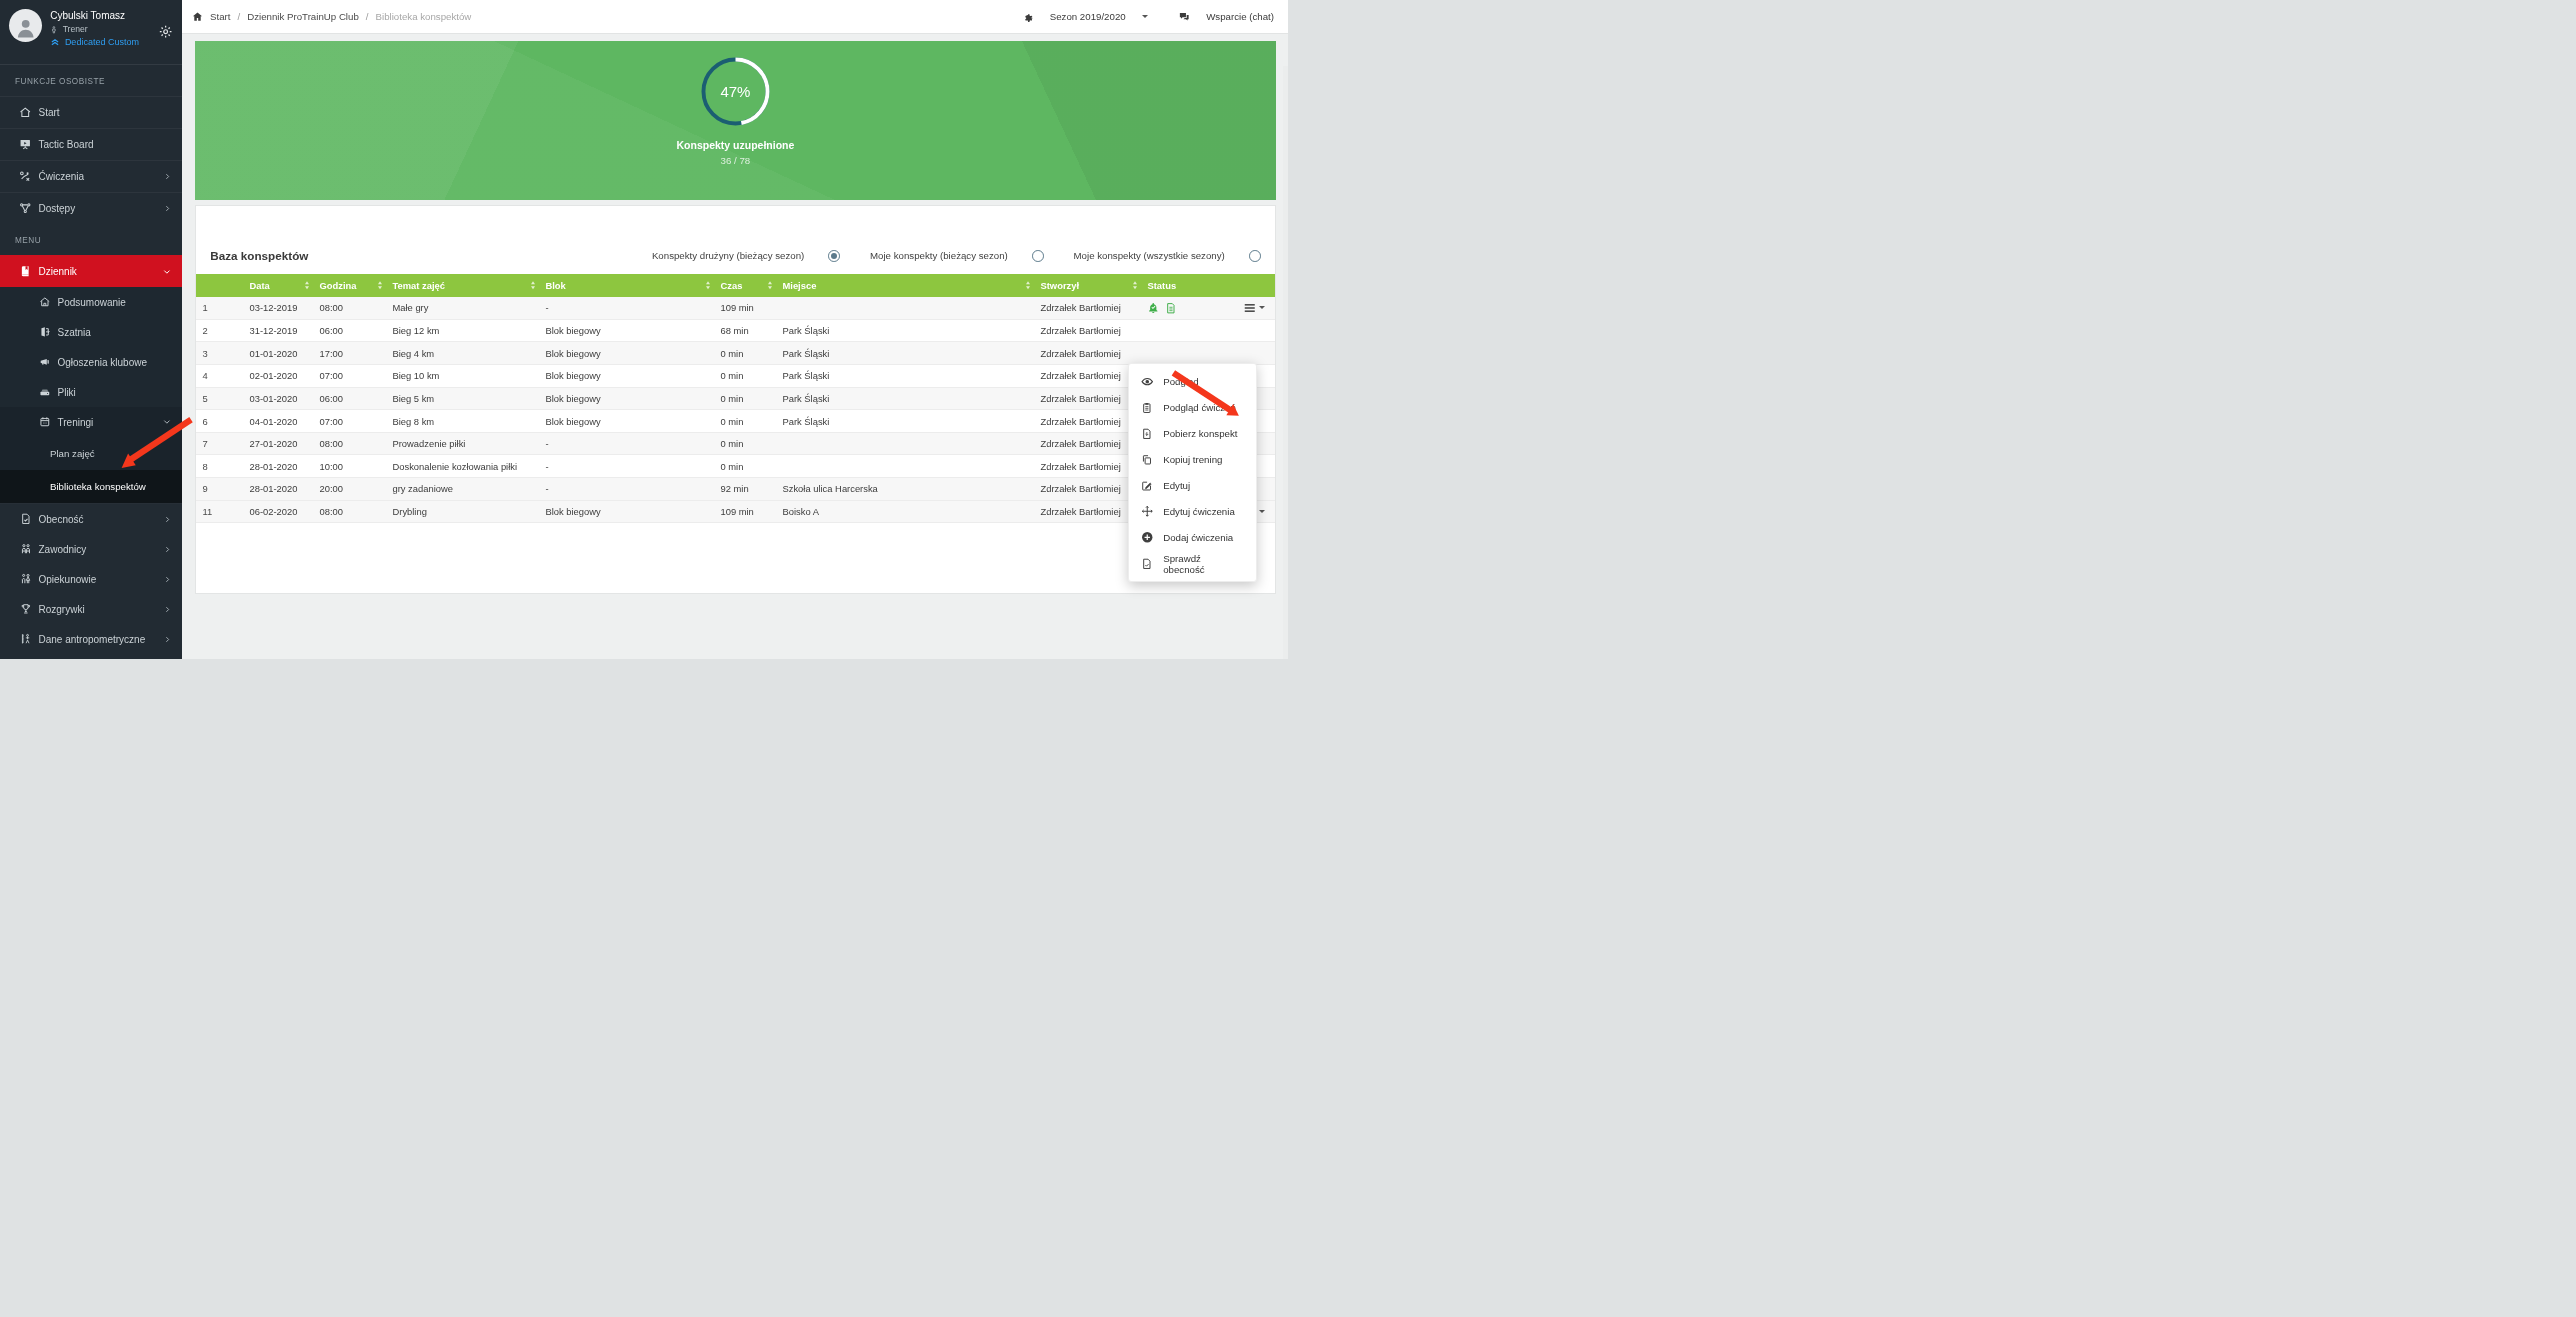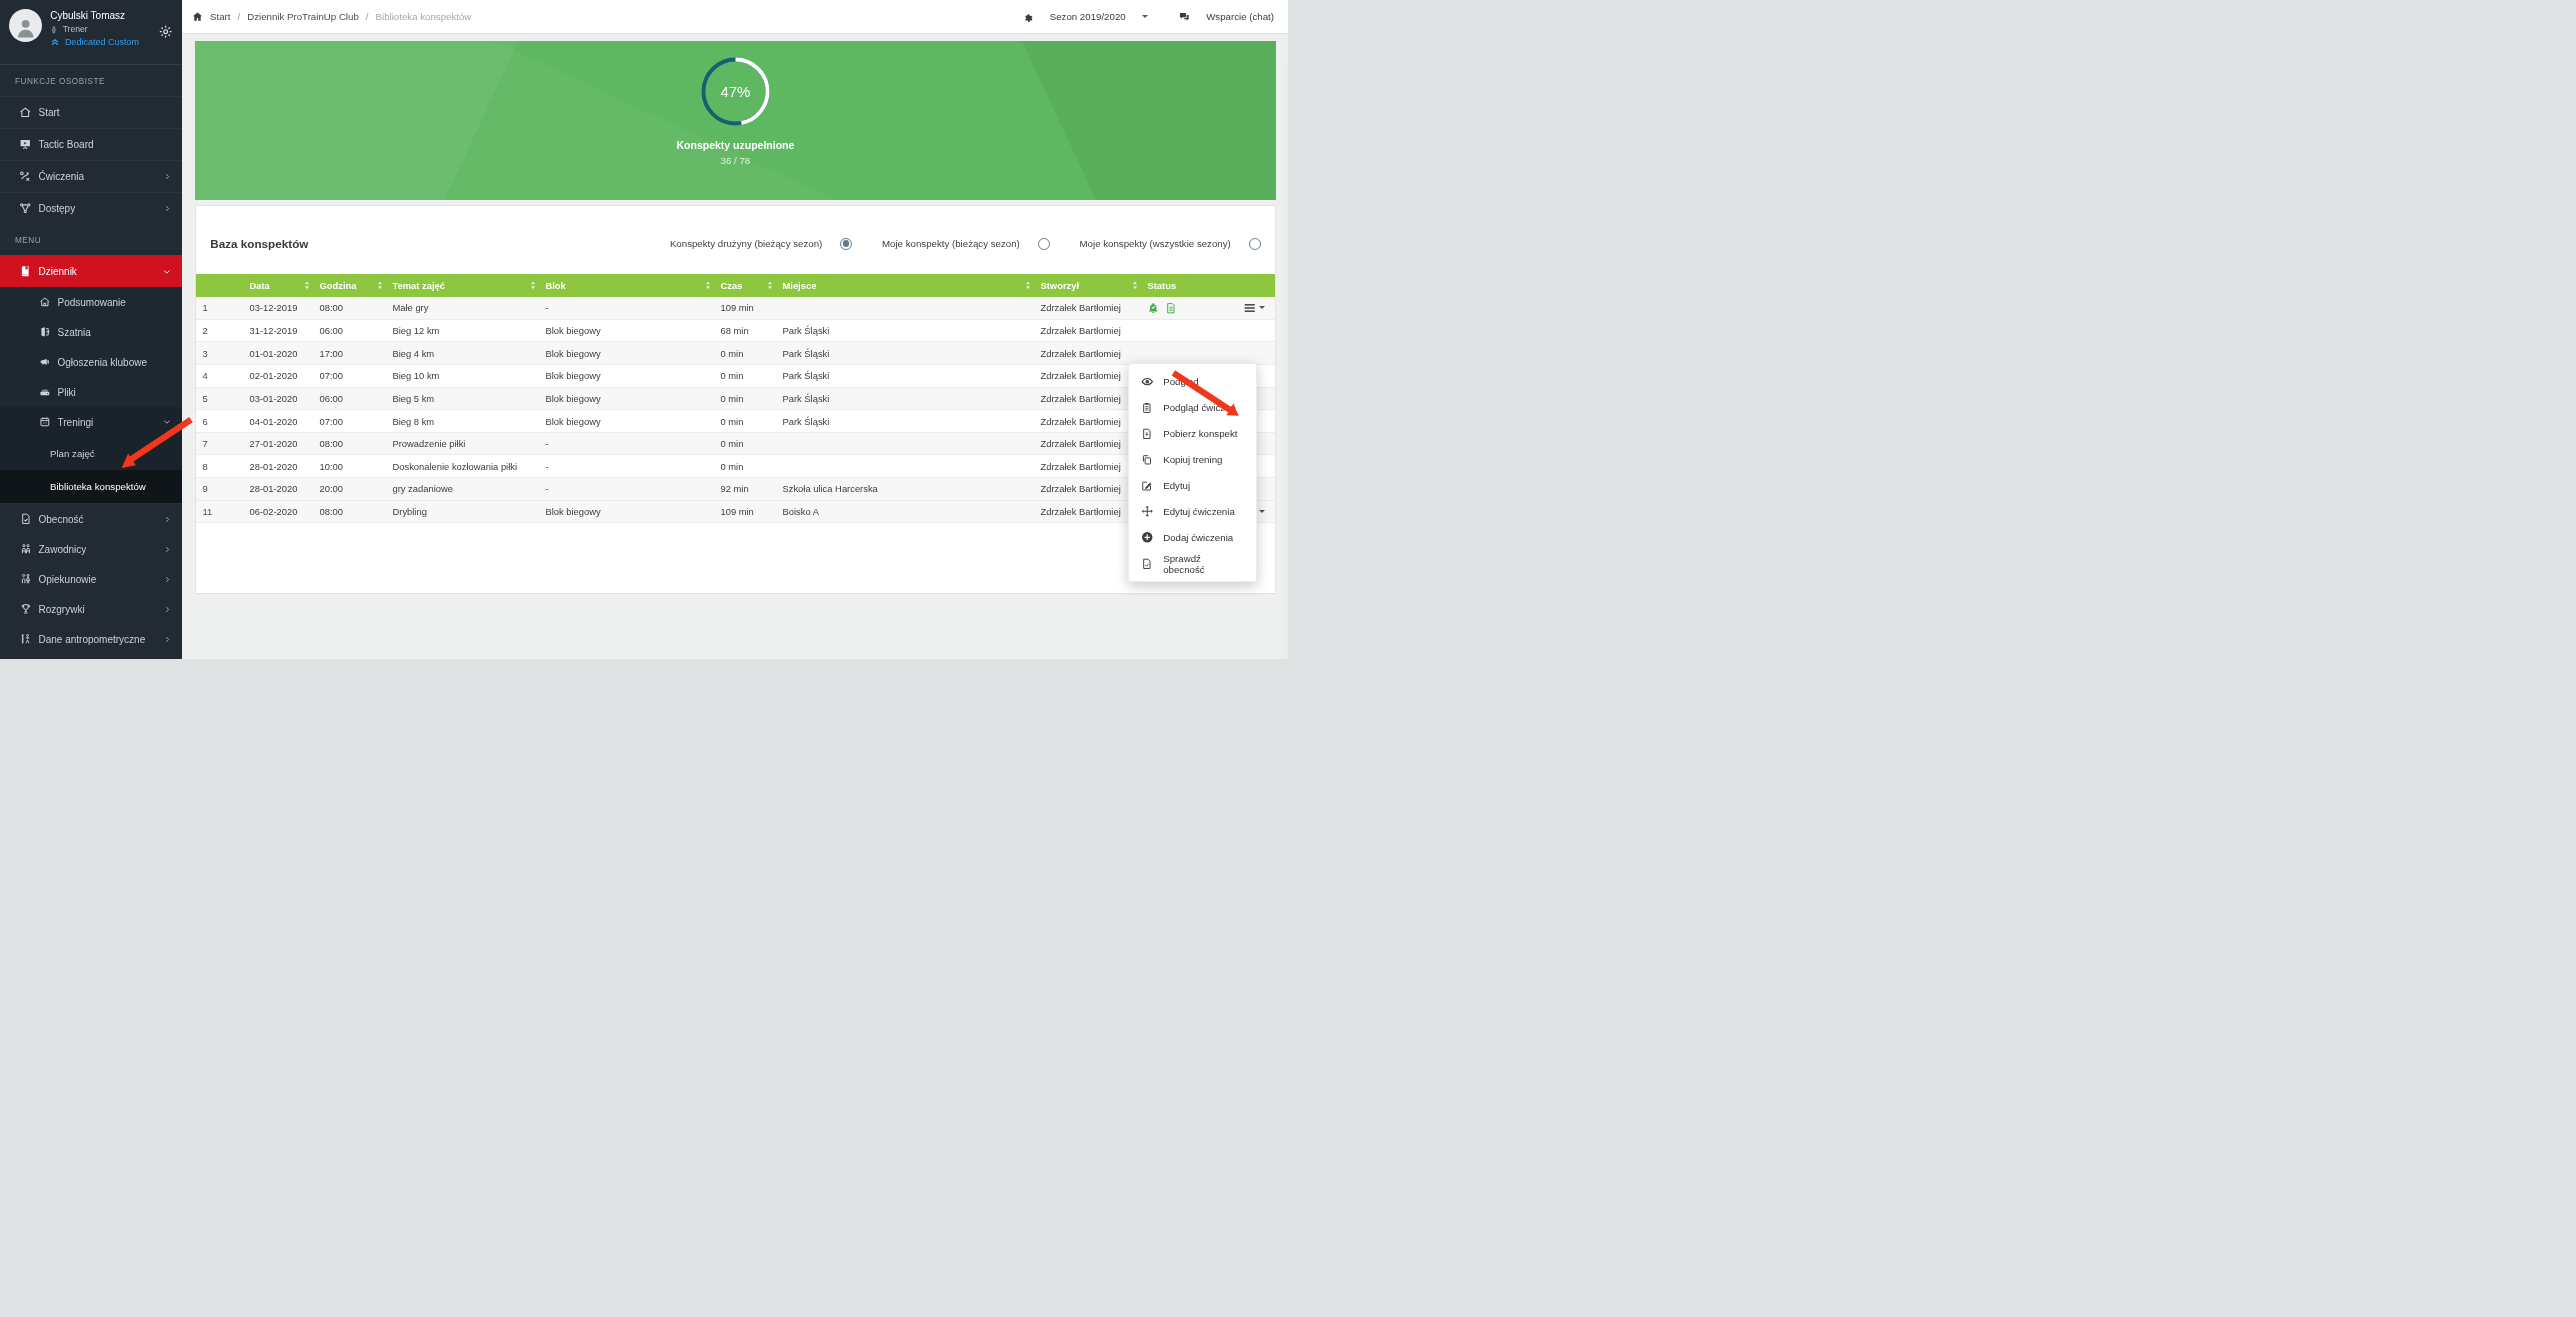--- a/index.html
+++ b/index.html
@@ -51,24 +51,24 @@
   .card{flex:1;height:159px;position:relative;color:#fff;
         background-image:linear-gradient(115deg,rgba(255,255,255,.05) 0 28%,transparent 28%),
                          linear-gradient(245deg,rgba(0,0,0,.05) 0 22%,transparent 22%),
                          linear-gradient(25deg,rgba(255,255,255,.04) 0 45%,transparent 45%)}
   .ringwrap{position:relative;width:75px;margin:12.5px auto 0}
   .pct{position:absolute;inset:0;display:flex;align-items:center;justify-content:center;font-size:15px}
   .card-label{text-align:center;font-weight:bold;font-size:10.5px;margin-top:10px}
   .card-sub{text-align:center;font-size:9.7px;color:rgba(255,255,255,.78);margin-top:4.7px}
 
   .panel{margin-top:4.7px;background:#fff;border:0.8px solid #e3e5e5;height:389px;overflow:hidden}
-  .panel-head{display:flex;align-items:center;padding:20px 14px 0 14px;height:56px}
+  .panel-head{display:flex;align-items:flex-end;padding:20px 14px 0 14px;height:56px}
   .panel-title{font-size:11.7px;color:#3a3a3a;font-weight:bold}
   .radios{margin-left:auto;display:flex;gap:30px;align-items:center}
-  .radio{display:flex;align-items:center;gap:18px;font-size:9.7px;color:#3f3f3f;cursor:pointer}
+  .radio{display:flex;align-items:center;gap:24px;font-size:9.7px;color:#3f3f3f;cursor:pointer}
   .rb{width:11.7px;height:11.7px;border:1.6px solid #5d7b8c;border-radius:50%;position:relative;flex:none}
   .rb.sel::after{content:"";position:absolute;inset:1.6px;background:#5d7b8c;border-radius:50%}
   .toolbar{display:flex;align-items:center;margin-top:23.4px;padding:0 14px;height:28px}
   .search-label{font-size:9.7px;color:#444;margin-right:8.6px}
   .search-box{position:relative;width:142px}
   .search-box input{width:100%;height:26.5px;border:0.8px solid #cfcfcf;border-radius:3.1px;padding:0 23.4px 0 7.8px;font-size:9.7px;color:#555;outline:none;background:#fff}
   .search-box input::placeholder{color:#9b9b9b}
   .search-ic{position:absolute;right:6.2px;top:7px;color:#8a8a8a}
   .export-btn{margin-left:auto;width:39px;height:24px;border:0.8px solid #d6d8d8;border-radius:3.1px;background:#fbfbfb;display:flex;align-items:center;justify-content:center;gap:3.1px;cursor:pointer}
 

